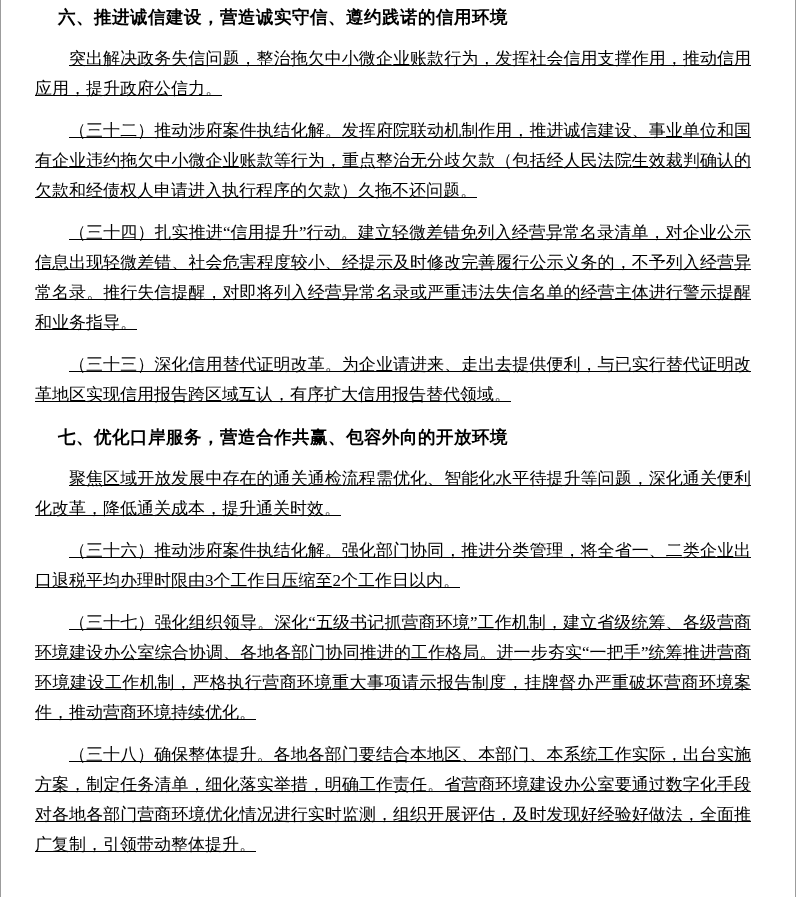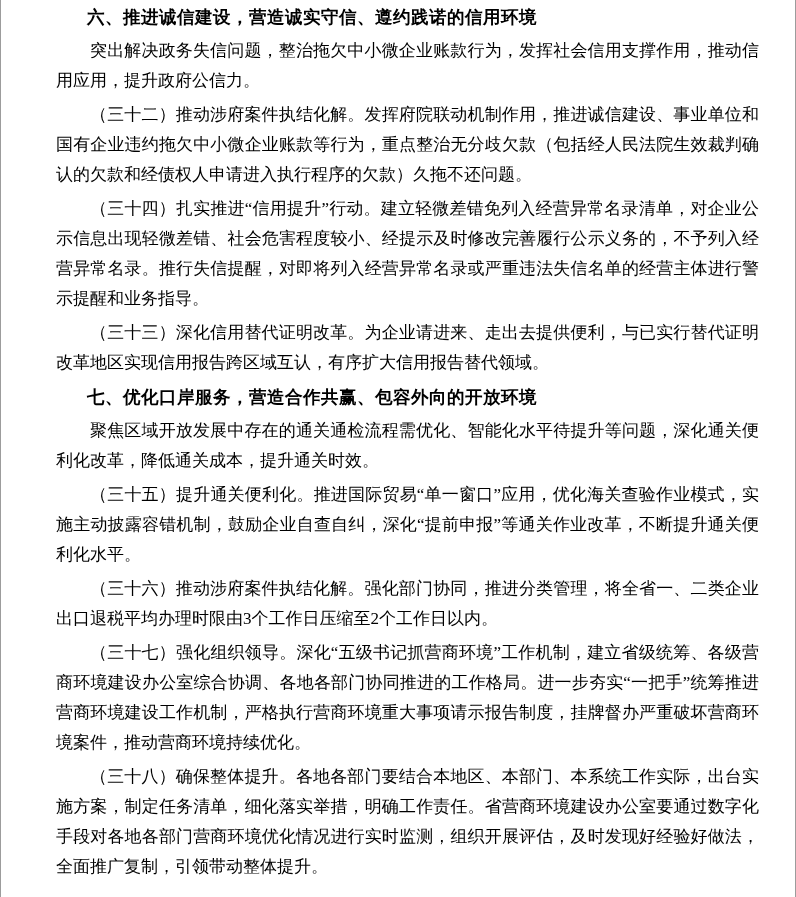--- a/index.html
+++ b/index.html
@@ -12,57 +12,57 @@
     height: 897px;
     overflow: hidden;
   }
   .page {
     box-sizing: border-box;
     width: 796px;
     height: 897px;
     background: #ffffff;
     border-left: 1px solid #9c9c9c;
     border-right: 1px solid #9c9c9c;
-    padding: 2px 32px 0 51px;
+    padding: 2px 32px 0 22px;
   }
   .doc {
     font-family: "Liberation Serif", "DejaVu Serif", serif;
     font-size: 17px;
     line-height: 30px;
     color: #000000;
     text-align: justify;
     text-justify: inter-ideograph;
   }
   .section-heading {
     font-family: "DejaVu Sans", "Liberation Sans", sans-serif;
     font-weight: bold;
     text-indent: 2em;
     margin: 0;
     font-size: 17.5px;
     letter-spacing: 0.5px;
   }
   .para {
     text-indent: 2em;
-    margin: 4px;
+    margin: 12px;
+    text-decoration: underline;
   }
 </style>
 </head>
 <body>
 
 <div class="page">
   <div class="doc">
 
     <h3 class="section-heading">六、推进诚信建设，营造诚实守信、遵约践诺的信用环境</h3>
     <p class="para">突出解决政务失信问题，整治拖欠中小微企业账款行为，发挥社会信用支撑作用，推动信用应用，提升政府公信力。</p>
     <p class="para">（三十二）推动涉府案件执结化解。发挥府院联动机制作用，推进诚信建设、事业单位和国有企业违约拖欠中小微企业账款等行为，重点整治无分歧欠款（包括经人民法院生效裁判确认的欠款和经债权人申请进入执行程序的欠款）久拖不还问题。</p>
     <p class="para">（三十四）扎实推进“信用提升”行动。建立轻微差错免列入经营异常名录清单，对企业公示信息出现轻微差错、社会危害程度较小、经提示及时修改完善履行公示义务的，不予列入经营异常名录。推行失信提醒，对即将列入经营异常名录或严重违法失信名单的经营主体进行警示提醒和业务指导。</p>
     <p class="para">（三十三）深化信用替代证明改革。为企业请进来、走出去提供便利，与已实行替代证明改革地区实现信用报告跨区域互认，有序扩大信用报告替代领域。</p>
 
     <h3 class="section-heading">七、优化口岸服务，营造合作共赢、包容外向的开放环境</h3>
     <p class="para">聚焦区域开放发展中存在的通关通检流程需优化、智能化水平待提升等问题，深化通关便利化改革，降低通关成本，提升通关时效。</p>
-    <p class="para">（三十五）提升通关便利化。推进国际贸易“单一窗口”应用，优化海关查验作业模式，实施主动披露容错机制，鼓励企业自查自纠，深化“提前申报”等通关作业改革，不断提升通关便利化水平。</p>
     <p class="para">（三十六）推动涉府案件执结化解。强化部门协同，推进分类管理，将全省一、二类企业出口退税平均办理时限由3个工作日压缩至2个工作日以内。</p>
 
     <p class="para">（三十七）强化组织领导。深化“五级书记抓营商环境”工作机制，建立省级统筹、各级营商环境建设办公室综合协调、各地各部门协同推进的工作格局。进一步夯实“一把手”统筹推进营商环境建设工作机制，严格执行营商环境重大事项请示报告制度，挂牌督办严重破坏营商环境案件，推动营商环境持续优化。</p>
     <p class="para">（三十八）确保整体提升。各地各部门要结合本地区、本部门、本系统工作实际，出台实施方案，制定任务清单，细化落实举措，明确工作责任。省营商环境建设办公室要通过数字化手段对各地各部门营商环境优化情况进行实时监测，组织开展评估，及时发现好经验好做法，全面推广复制，引领带动整体提升。</p>
 
   </div>
 </div>
 
 </body></html>

